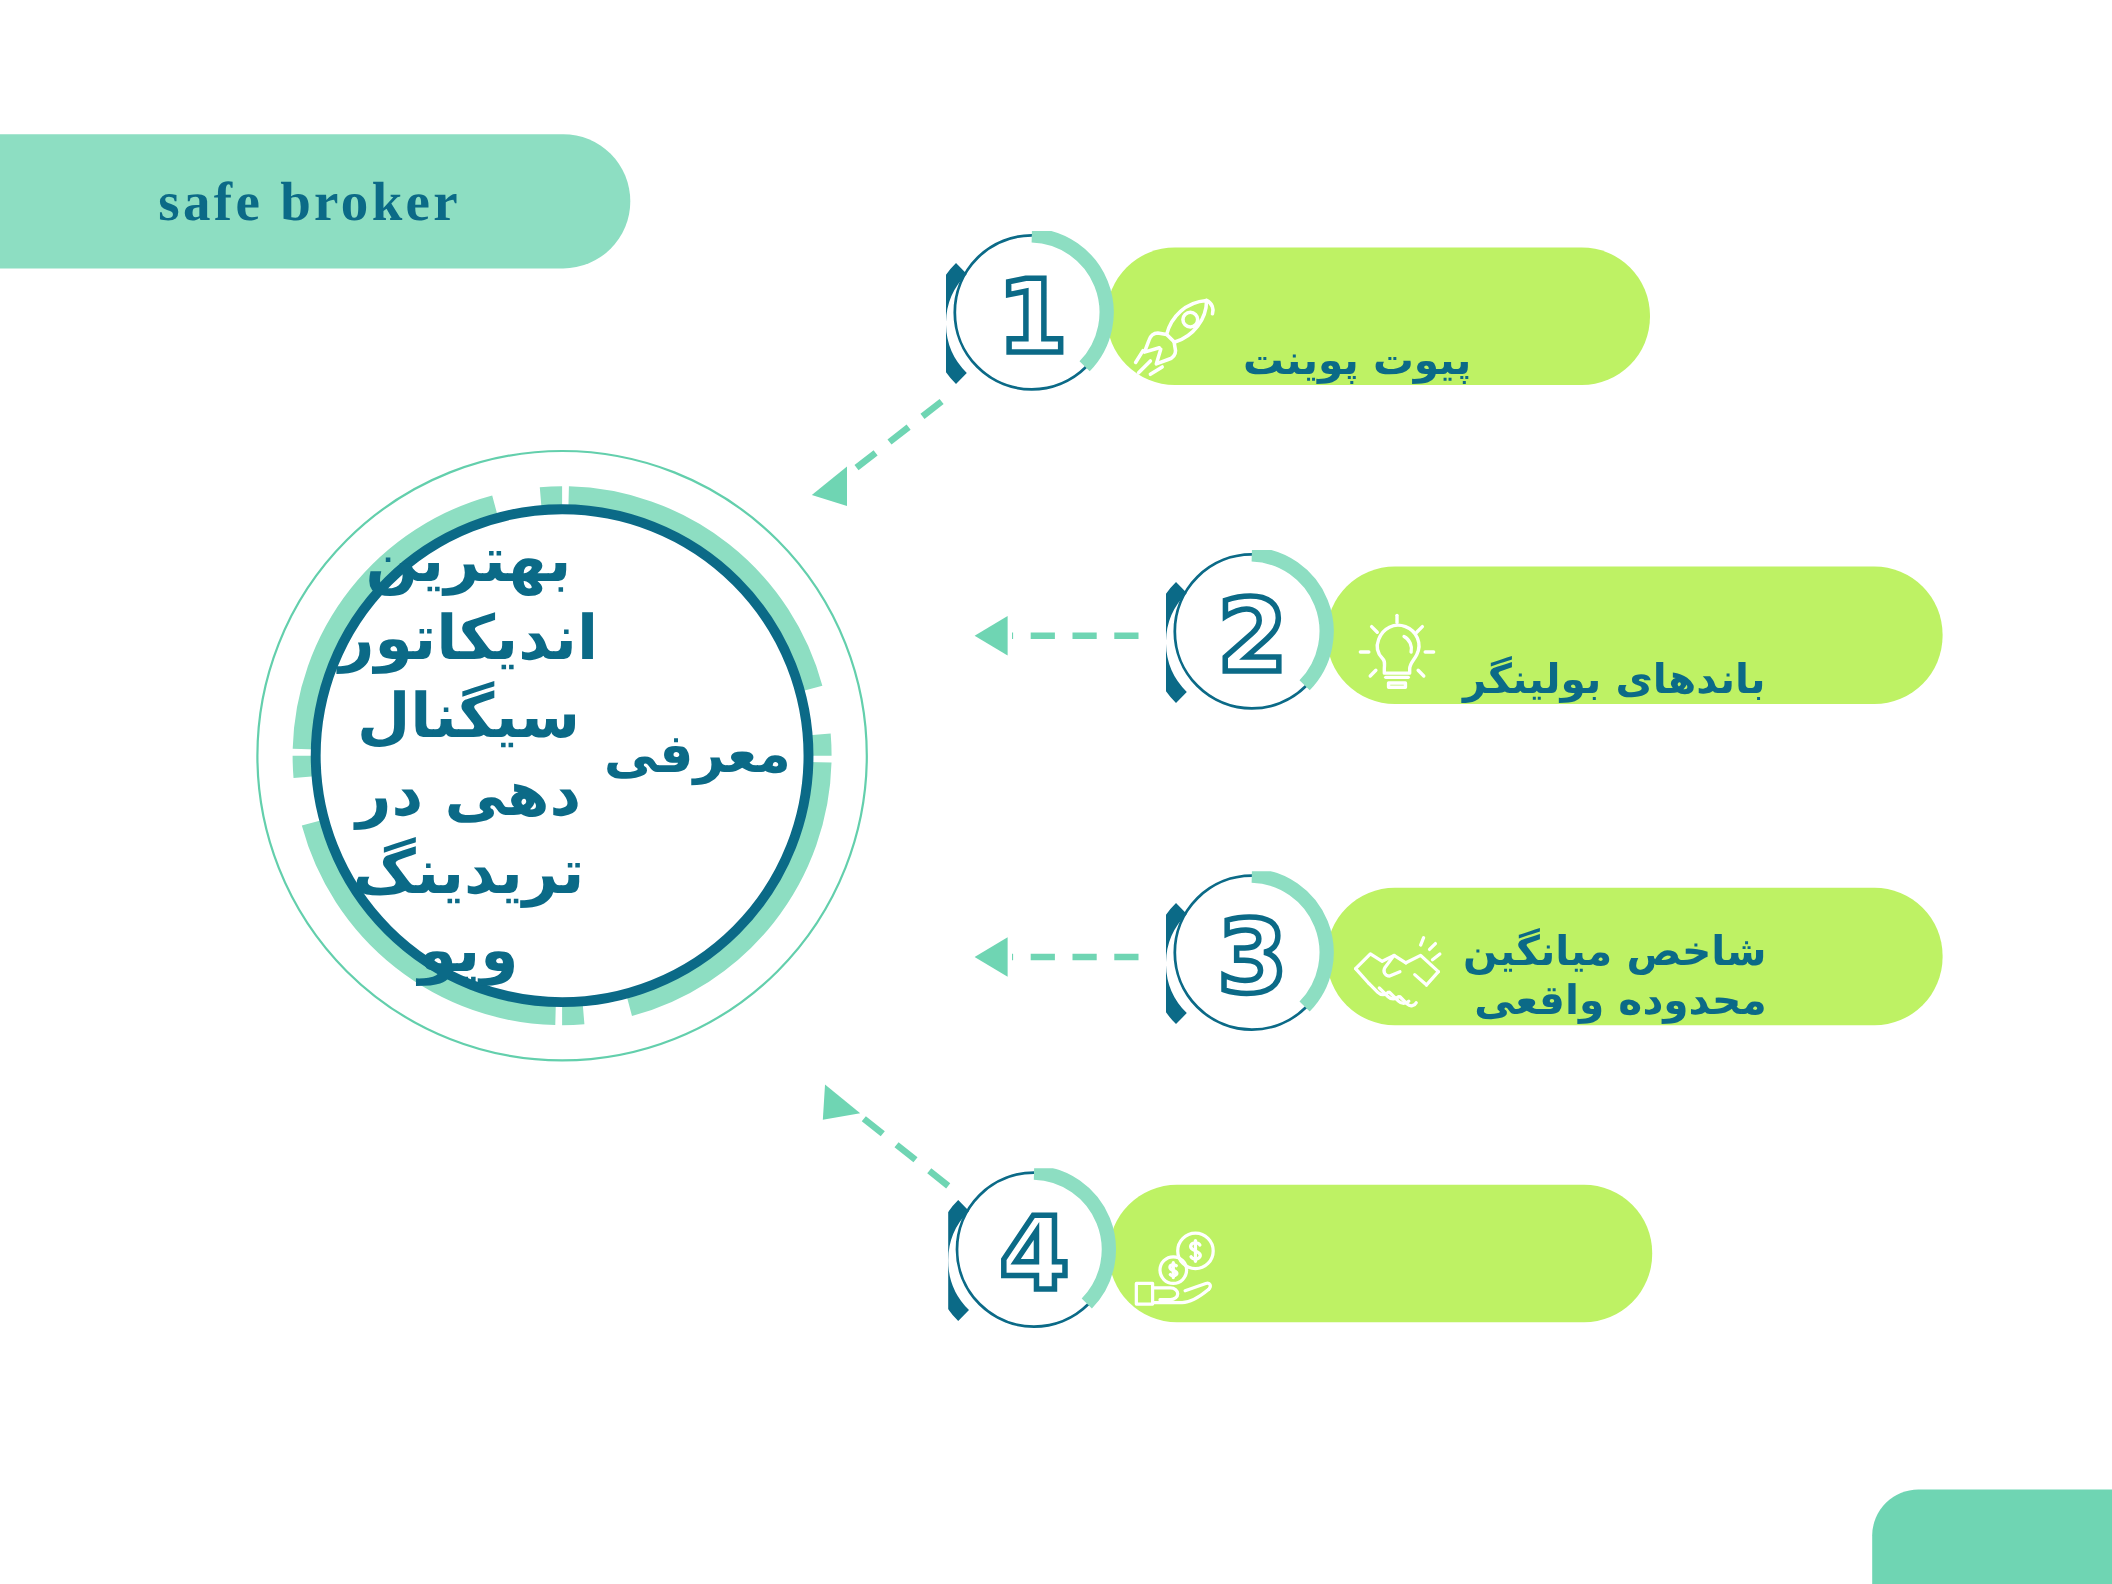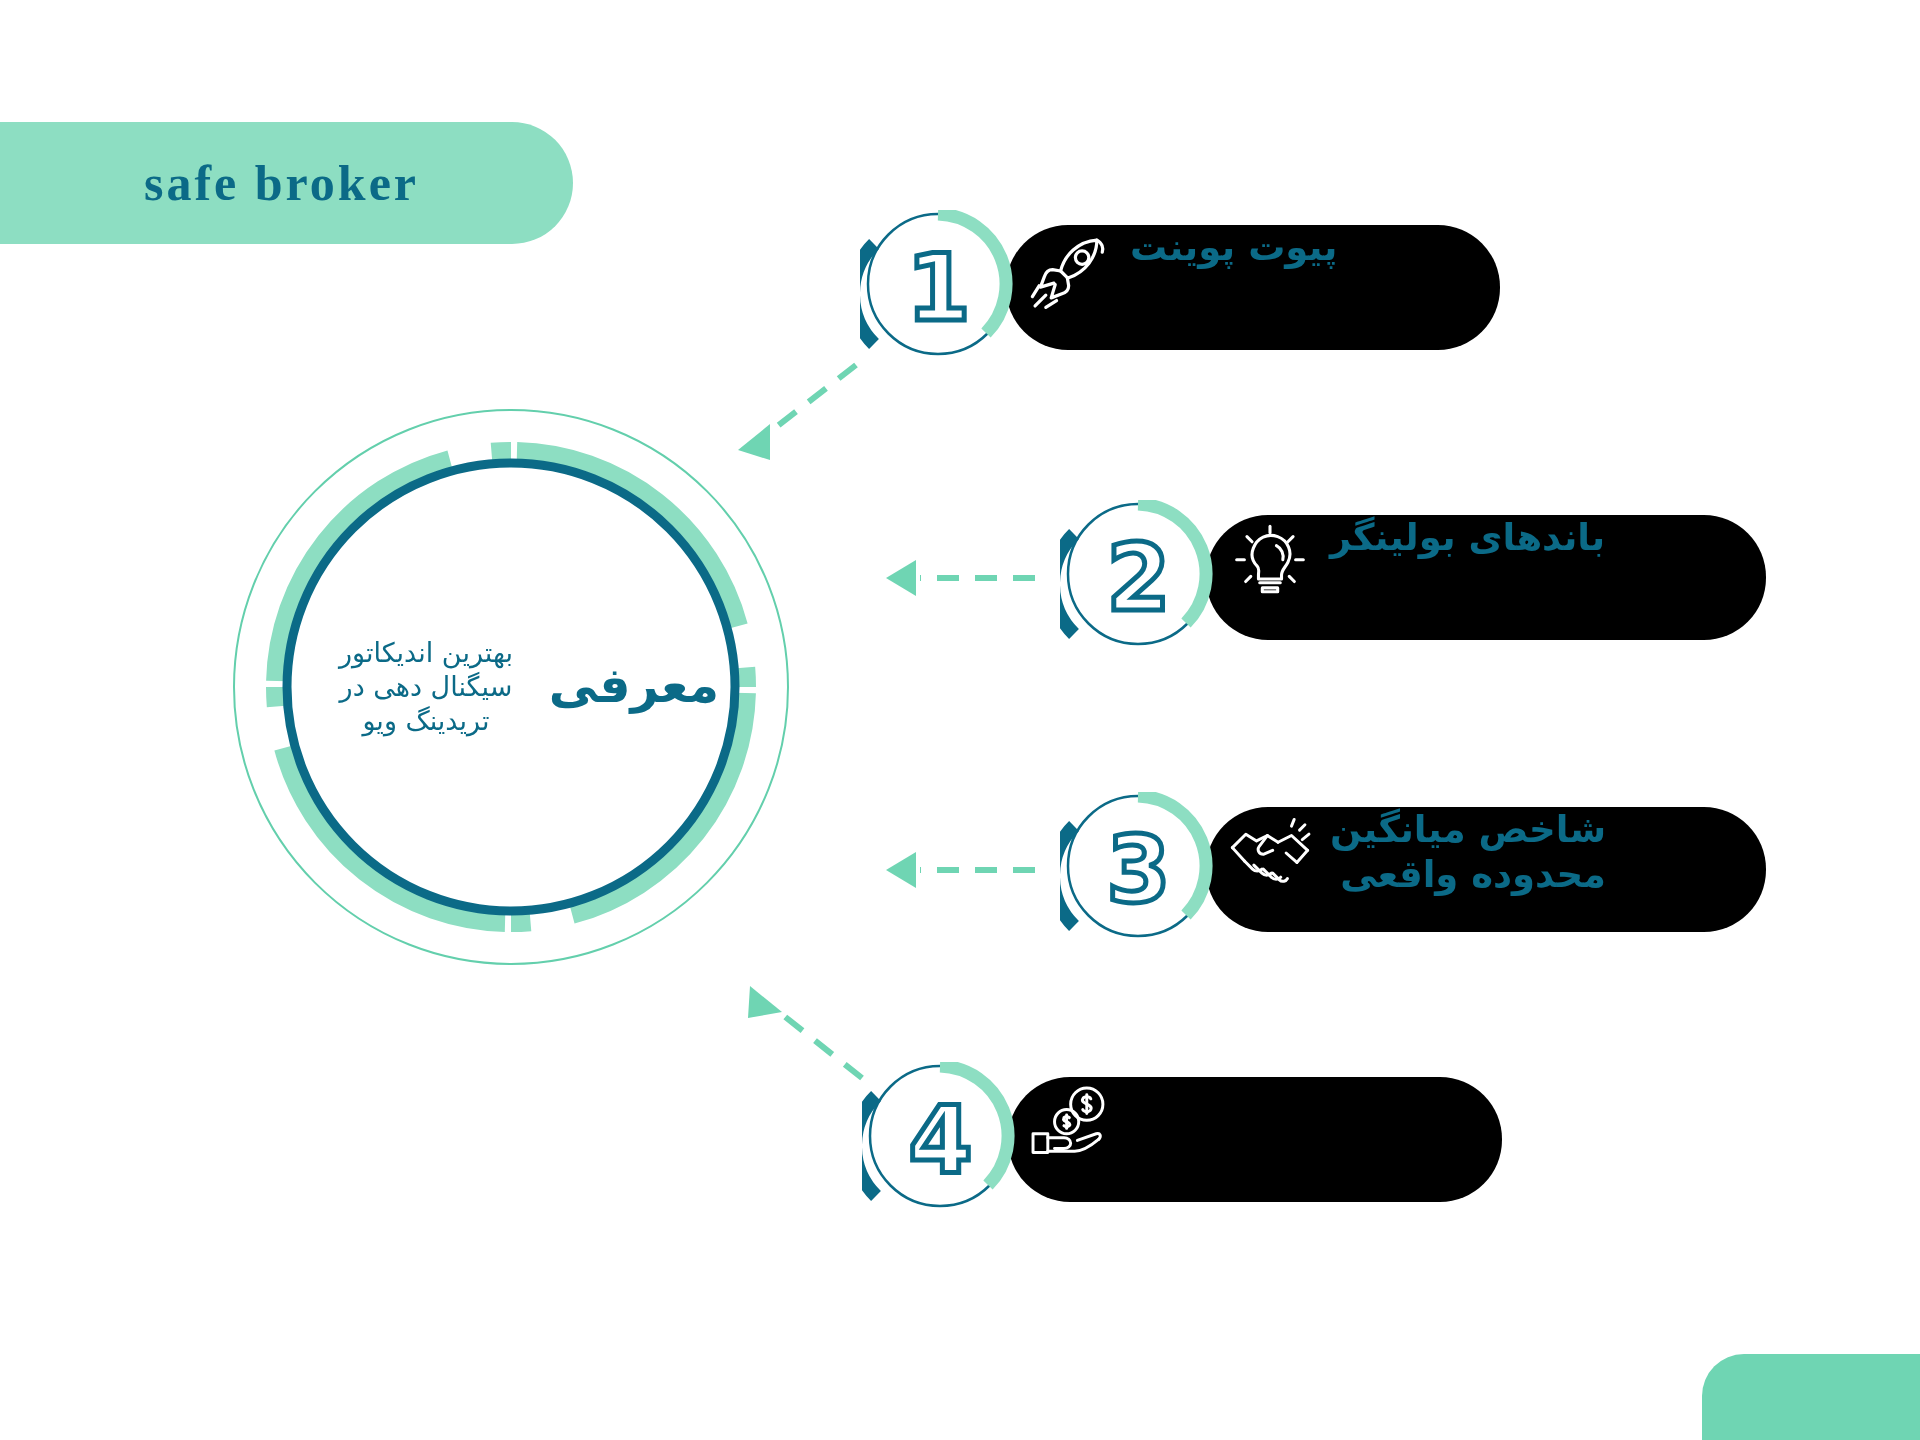--- a/index.html
+++ b/index.html
@@ -83,40 +83,40 @@
     direction: rtl;
     color: #0b6a87;
   }
   #hub .hub-title {
     font-size: 49px;
     font-weight: 700;
     line-height: 1.25;
     margin-bottom: 2px;
   }
   #hub .hub-sub {
-    font-size: 27px;
-    font-weight: 400;
+    font-size: 56px;
+    font-weight: 700;
     line-height: 1.27;
     width: 330px;
   }
 
   
   .step {
     position: absolute;
     height: 125px;
   }
   .pill {
     position: absolute;
     top: 0;
     height: 125px;
-    background: #000000;
+    background: #bef264;
     border-radius: 62px;
     display: flex;
     flex-direction: row-reverse;
-    align-items: flex-start;
+    align-items: flex-end;
     justify-content: flex-start;
     direction: rtl;
     box-sizing: border-box;
     padding-right: 0px;
   }
   .pill .pill-label {
     color: #0b6a87;
     font-size: 37px;
     font-weight: 700;
     line-height: 1.22;

